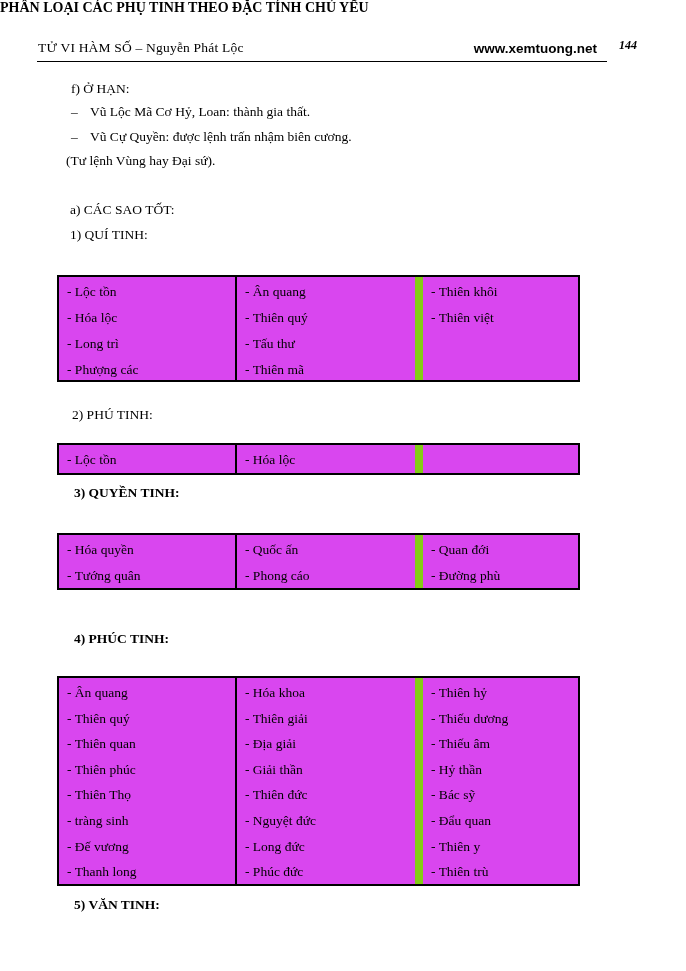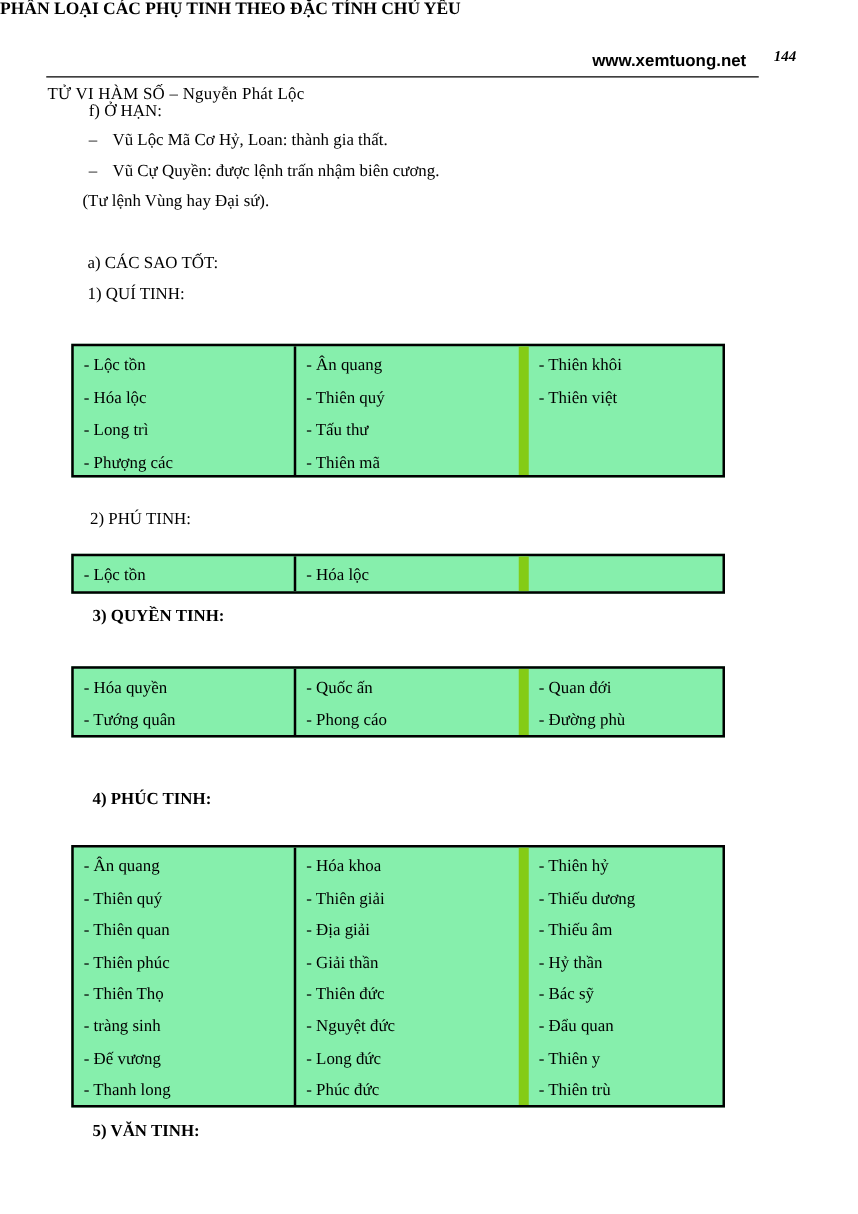--- a/index.html
+++ b/index.html
@@ -2,41 +2,41 @@
 <html><head>
 <meta charset="utf-8">
 <style>
   * { margin:0; padding:0; box-sizing:border-box; }
   html,body { background:#ffffff; }
   body { font-family:"Liberation Serif", serif; color:#000; }
   .page {
     position:relative; width:686px; height:971px; background:#fff; overflow:hidden;
   }
   
-  .hdr-title { position:absolute; left:38px; top:40px; font-size:13.5px; letter-spacing:.2px;margin-top:27px; }
+  .hdr-title { position:absolute; left:38px; top:40px; font-size:13.5px; letter-spacing:.2px; }
   .hdr-site  { position:absolute; right:89px; top:41px; font-family:"Liberation Sans", sans-serif; font-weight:bold; font-size:13.5px; }
   .hdr-page  { position:absolute; left:619px; top:38px; font-size:12px; font-weight:bold; font-style:italic;text-align:right; }
   .hdr-rule  { position:absolute; left:37px; top:61px; width:570px; border-top:1.6px solid #000; }
   
   .txt { position:absolute; font-size:13.5px; white-space:nowrap; }
   .f-label   { left:71px; top:81px; }
   .dash-item { left:71px; top:104px; display:flex; }
   .dash-item.second { top:129px; }
   .dash-item .dash { width:19px; display:inline-block; }
   .note      { left:66px; top:153px; }
   .main-heading { left:57px; top:177px; width:523px; font-weight:bold; font-size:14px; white-space:nowrap; }
   .a-label   { left:70px; top:202px; }
   .g-label   { position:absolute; font-size:13.5px; white-space:nowrap; }
   .g0 { left:70px; top:227px; }
   .g1 { left:72px; top:391px;margin-top:16px; }
   .g2 { left:74px; top:485px; font-weight:bold; }
   .g3 { left:74px; top:631px; font-weight:bold; }
   .g4 { left:74px; top:897px; font-weight:bold; }
   
-  .sv-table { position:absolute; left:57px; width:523px; border:2px solid #000; display:flex; overflow:hidden; background:#86efac; }
+  .sv-table { position:absolute; left:57px; width:523px; border:2px solid #000; display:flex; overflow:hidden; background:#d946ef; }
   .t0 { top:275px; height:107px; }
   .t1 { top:443px; height:32px; }
   .t2 { top:533px; height:57px; }
   .t3 { top:676px; height:210px; }
   .sv-col { padding:2px 6px 0 8px; overflow:hidden; }
   .sv-col:nth-child(1) { width:176px; }
   .sv-col:nth-child(2) { width:180px; border-left:2px solid #000; }
   .sv-col:nth-child(3) { width:134px; border-left:8px solid #84cc16; }
   .sv-cell { font-size:13.5px; line-height:26px; white-space:nowrap; }
   .t3 .sv-cell { line-height:25.6px; }

